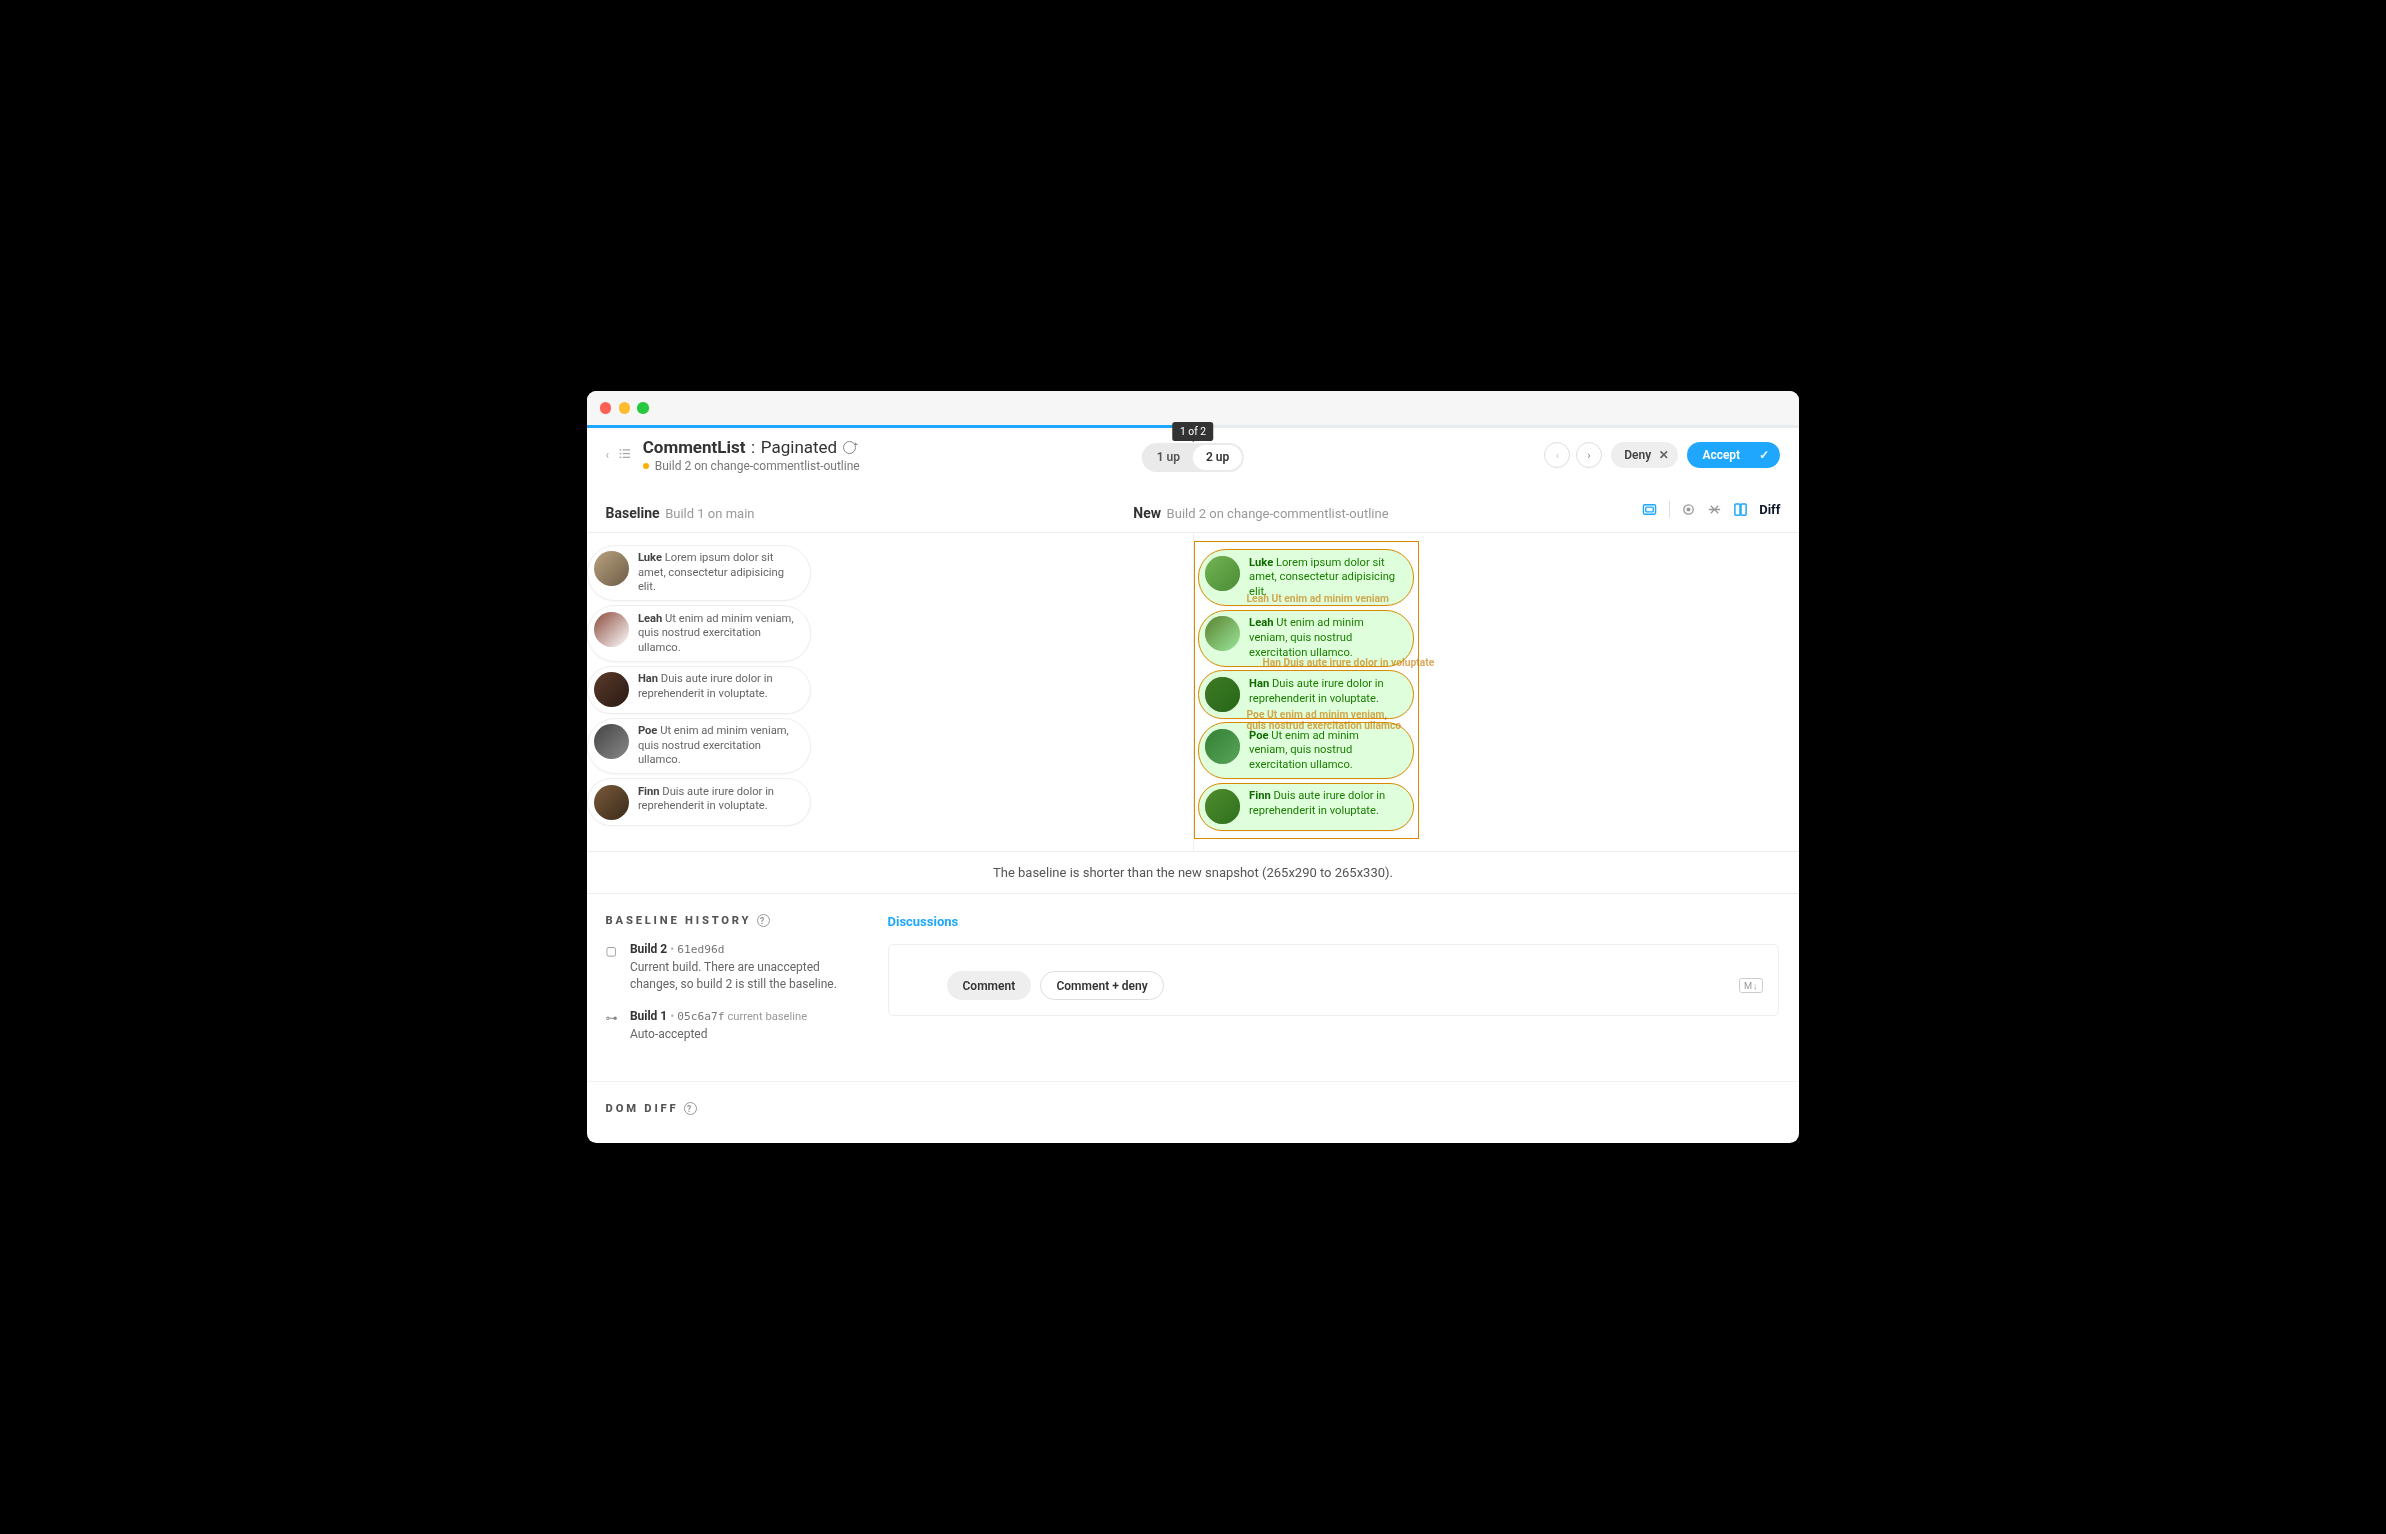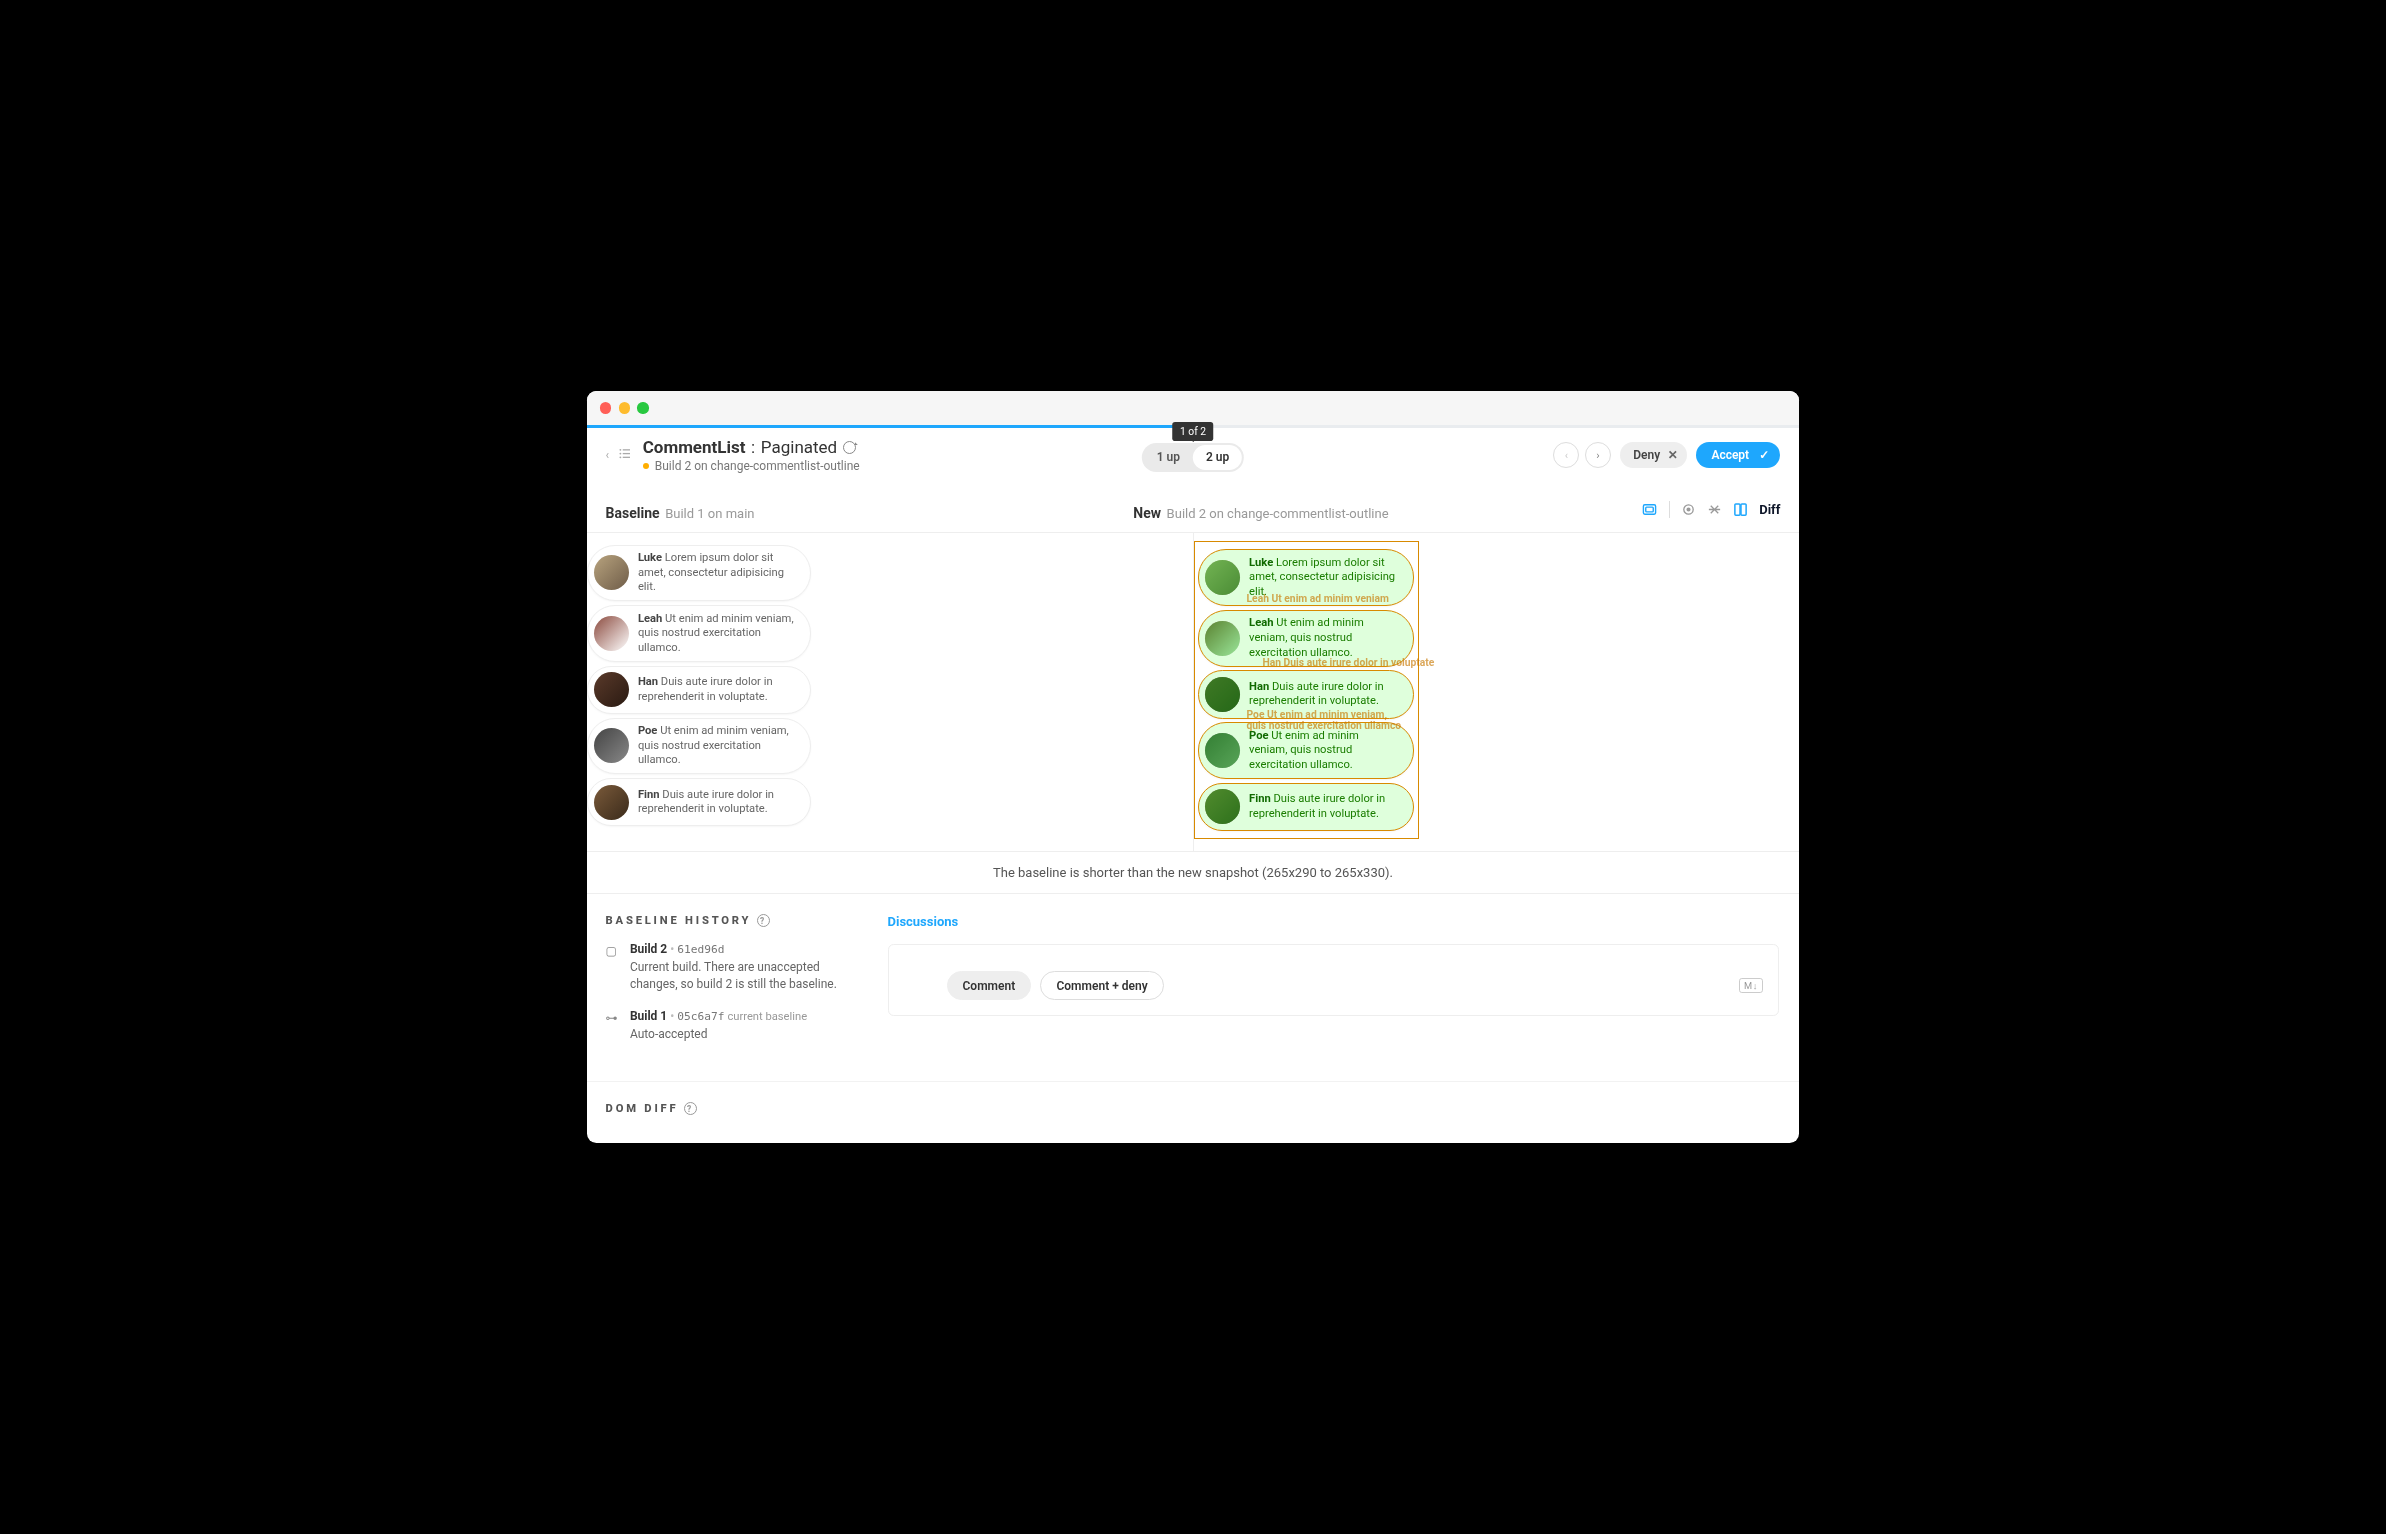--- a/index.html
+++ b/index.html
@@ -101,21 +101,21 @@
   .circ-btn.disabled { color: #ccc; }
   .deny-btn {
     background: #eee; border: none; border-radius: 15px;
     display: flex; align-items: center; padding: 5.6px 9.3px 5.6px 13px;
     font-weight: 600; color: #444; gap: 7.5px; cursor: pointer; font-size: 12px;
   }
   .deny-x { font-size: 12px; color: #666; }
   .accept-btn {
     background: #1ea7fd; border: none; color: #fff; border-radius: 15px;
     padding: 5.6px 11.2px 5.6px 15px; font-weight: 600;
-    display: flex; align-items: center; gap: 10px; cursor: pointer; font-size: 12px;
+    display: flex; align-items: center; gap: 19px; cursor: pointer; font-size: 12px;
   }
   .accept-check { font-size: 12px; }
 
   .subheader {
     display: flex; padding: 11.2px 18.6px; border-bottom: 0.9px solid #eee;
     align-items: center;
   }
   .sub-col { flex: 1; display: flex; align-items: baseline; gap: 5.6px; }
   .sub-col.right { padding-left: 18.6px; }
   .sub-label { font-weight: 700; color: #333; font-size: 14px; margin-top: 8px;}
@@ -126,21 +126,21 @@
   .tool-ico { width: 15px; height: 15px; display:inline-flex; align-items:center; justify-content:center;}
 
   .compare-pane {
     display: flex; background: #fff;
   }
   .pane { flex: 1; padding: 7.5px 0 11.2px 0; display: flex; flex-direction: column; align-items: flex-start; }
   .pane.right-pane { border-left: 0.9px solid #eee; align-items: flex-start; padding-left: 0; }
   .snap { margin-left: 0; }
 
   .comment-row {
-    display: flex; align-items: center; gap: 9.3px;
+    display: flex; gap: 9.3px;
     background: #fff; border: 0.9px solid #eee; border-radius: 28px;
     padding: 5.6px 15px 5.6px 5.6px; margin: 3.7px 0; width: 224px;
     box-shadow: 0 0.9px 1.9px rgba(0,0,0,0.04);
   }
   .avatar {
     width: 35px; height: 35px; border-radius: 50%; background: #ccc;
     flex-shrink: 0; background-size: cover; background-position: center;
   }
   .av-0 { background: linear-gradient(135deg,#b8a37e,#6e5c48);}
   .av-1 { background: linear-gradient(135deg,#8b4a3e,#fff);}

